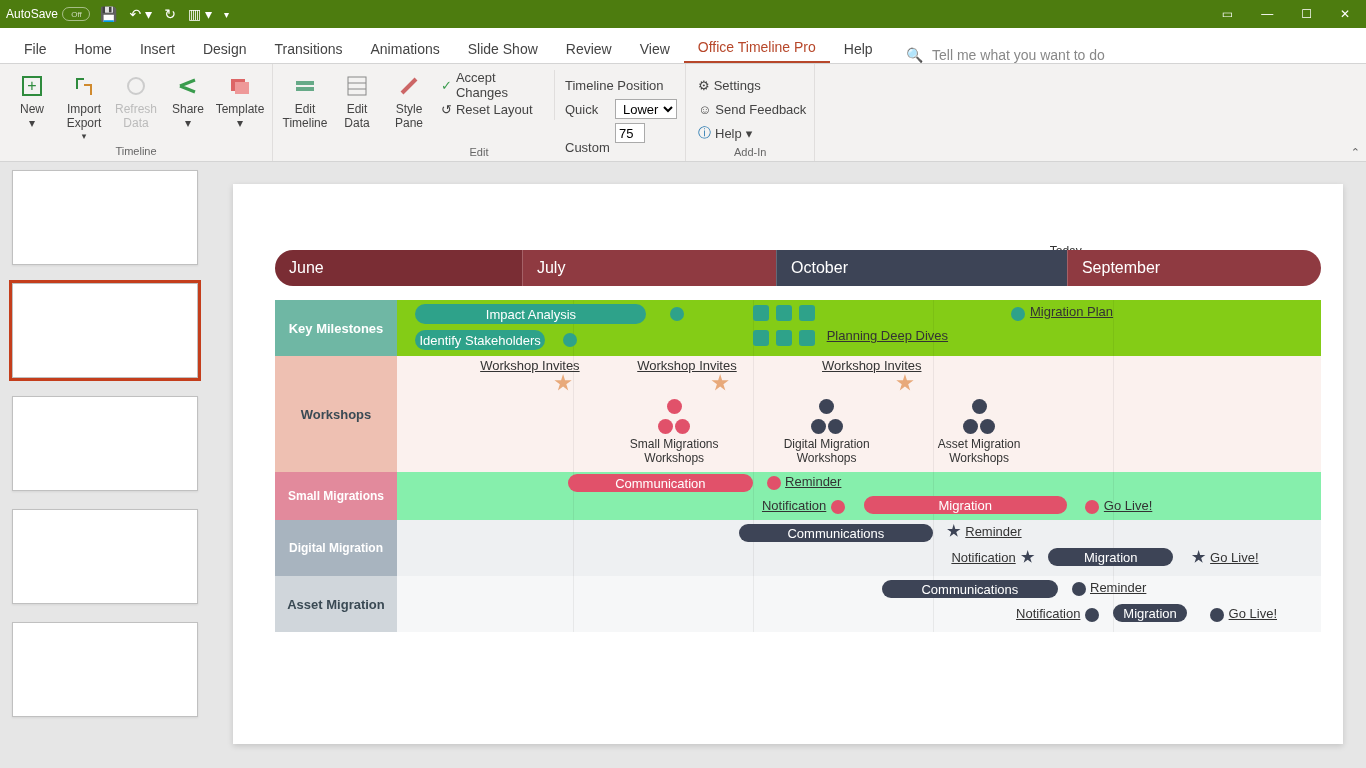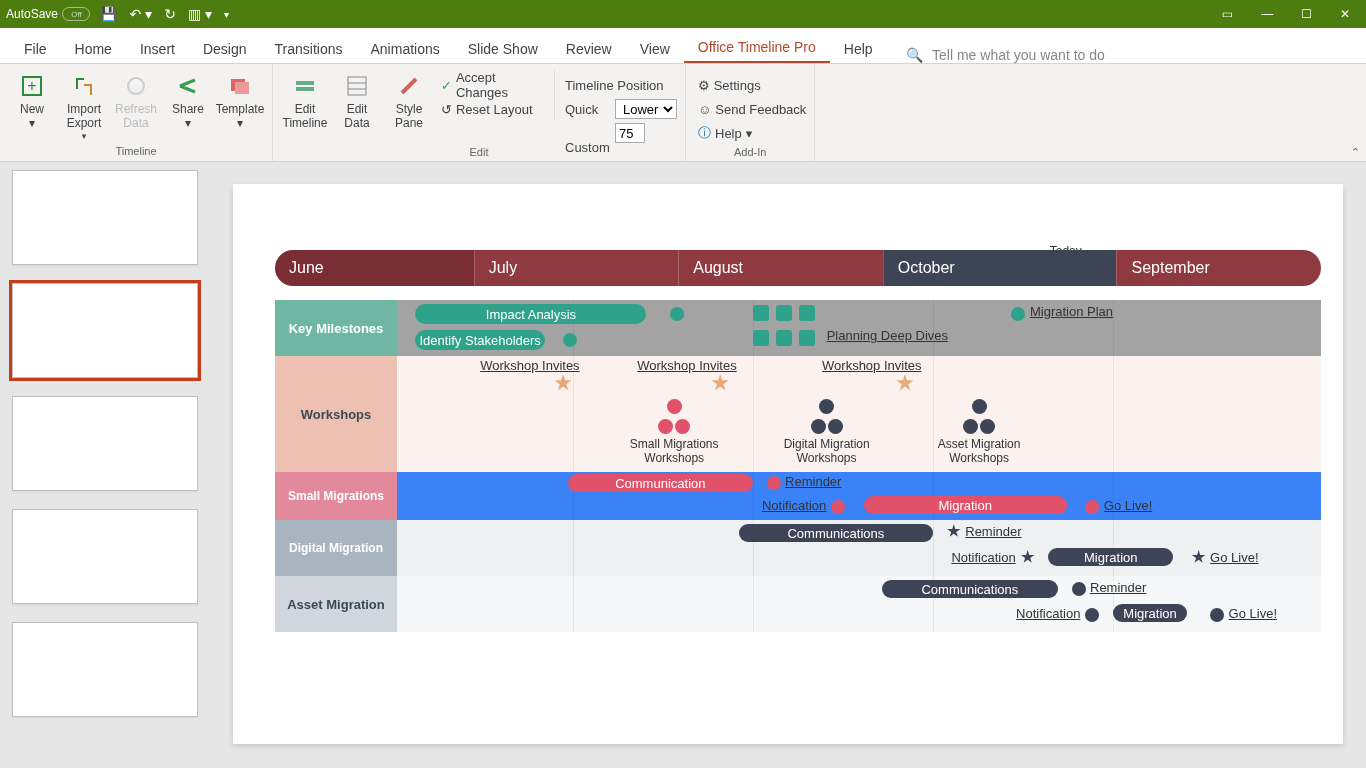--- a/index.html
+++ b/index.html
@@ -53,29 +53,29 @@
 .m4{background:#8f3a41; border-left:1px solid rgba(255,255,255,0.2);}
 .m5{background:#3d4456; border-left:1px solid rgba(255,255,255,0.2);}
 
 .swim { display:flex; position:relative;}
 .swim .label { width:122px; display:flex; align-items:center; justify-content:center; text-align:center; font-size:13px; color:#3a4a54; font-weight:600; padding:4px;}
 .swim .area { flex:1; position:relative;}
 .vline { position:absolute; top:0; bottom:0; width:1px; background:rgba(0,0,0,0.06);}
 
 .km { height:56px; }
 .km .label{ background:#6fb7a4; color:#fff;}
-.km .area{ background:#a3a3a3;}
+.km .area{ background:#84cc16;}
 
 .ws { height:116px;}
 .ws .label{ background:#eec0b2;}
 .ws .area{ background:#fbf1ee;}
 
 .sm { height:48px;}
 .sm .label{ background:#e28a9c; color:#fff;}
-.sm .area{ background:#3b82f6;}
+.sm .area{ background:#86efac;}
 
 .dm { height:56px;}
 .dm .label{ background:#a8b4bf; color:#fff;}
 .dm .area{ background:#eef0f2;}
 
 .am { height:56px;}
 .am .label{ background:#d0d6db; color:#3a4a54;}
 .am .area{ background:#f6f7f8;}
 
 .bar { position:absolute; height:20px; border-radius:10px; color:#fff; font-size:13px; display:flex; align-items:center; justify-content:center; }
@@ -283,21 +283,20 @@
       <div class="today-marker" style="left: calc(42px + (1110px - 64px)*0.756);">
         <div>Today</div>
           <div class="tri">▼</div>
       </div>
 
       <div class="tl">
 
         <div class="month-bar">
           <div class="m m1" style="flex:19">June</div>
           <div class="m m2" style="flex:19.5">July</div>
-          <div class="m m3" style="flex:19.5">August</div>
           <div class="m m5" style="flex:22.5">October</div>
           <div class="m m4" style="flex:19.5">September</div>
         </div>
 
         <div style="height:14px;"></div>
 
         <div class="swim km">
           <div class="label" style="white-space:pre-line;">Key Milestones</div>
           <div class="area">
             <div class="vline" style="left:19%"></div>

